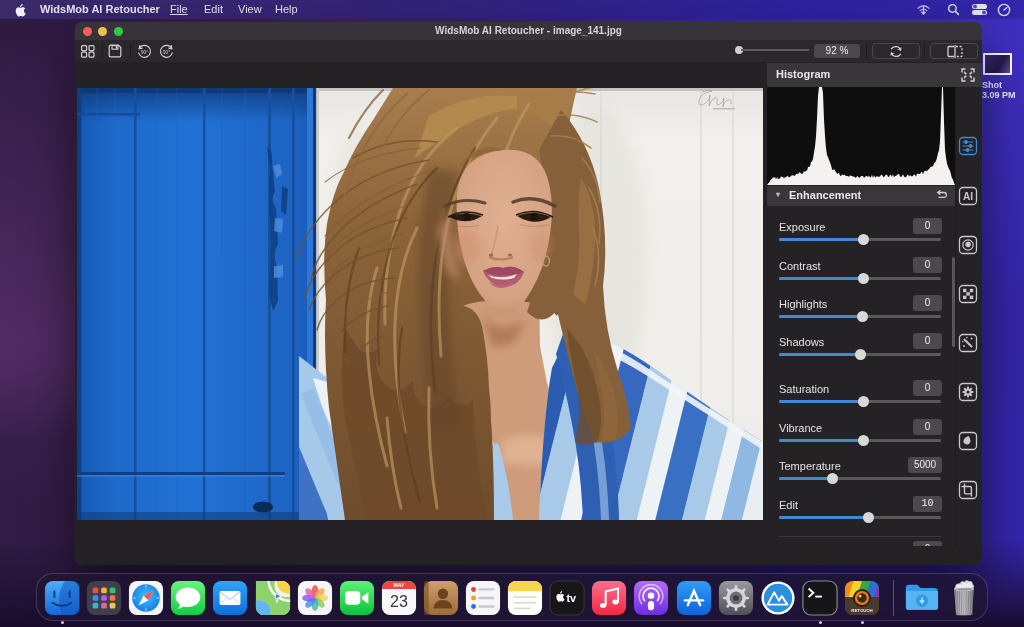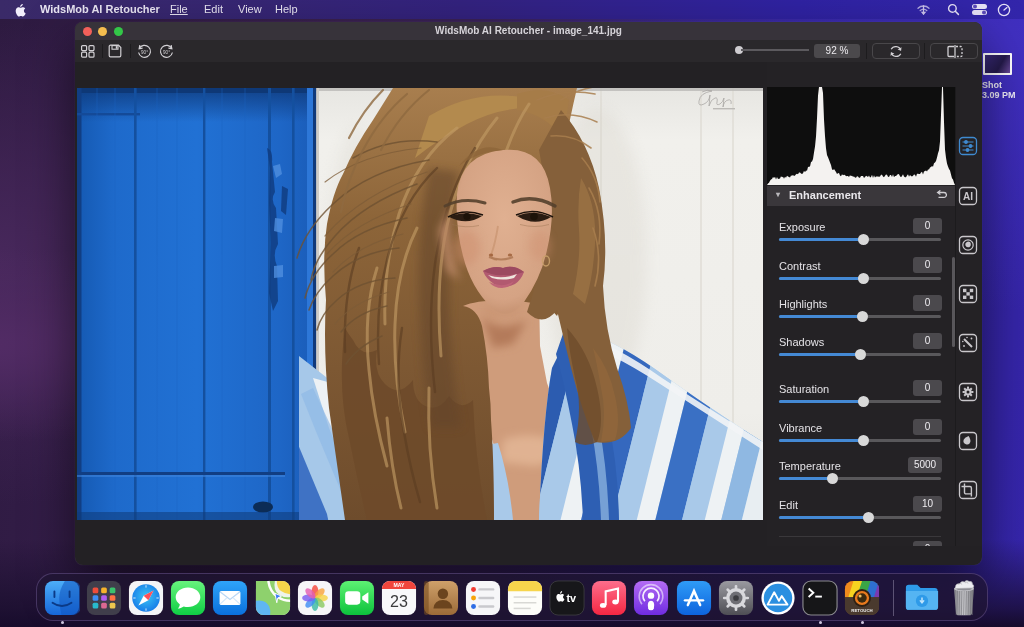--- a/index.html
+++ b/index.html
@@ -373,20 +373,34 @@
       <path d="M460 12 q28 -12 58 -6"></path>
       <path d="M468 30 q26 -8 52 4"></path>
       <path d="M474 48 q22 -2 40 12"></path>
       <path d="M484 12 q18 -12 40 -14"></path>
       <path d="M505 70 q16 18 18 44"></path>
       <path d="M512 100 q14 24 10 56"></path>
       <path d="M516 140 q10 28 2 58"></path>
     </g>
   </svg></div>
   <div class="panel">
+    <div class="phead">
+      <span style="position:absolute;left:9px;top:5px;">Histogram</span>
+      <svg style="position:absolute;left:194px;top:5px;" width="14" height="14" viewBox="0 0 14 14">
+        <g stroke="#d6d4d8" stroke-width="1.4" fill="none">
+          <path d="M1 4.5 V1 H4.5 M9.5 1 H13 V4.5 M13 9.5 V13 H9.5 M4.5 13 H1 V9.5"></path>
+        </g>
+        <g fill="#d6d4d8">
+            <path d="M3 3 l2.8 2.8 -1 1 L3 5.2z"></path>
+            <path d="M11 3 l-2.8 2.8 1 1 L11 5.2z"></path>
+        <path d="M3 11 l2.8-2.8 -1-1 L3 8.8z"></path>
+            <path d="M11 11 l-2.8-2.8 1-1 L11 8.8z"></path>
+          </g>
+      </svg>
+    </div>
     <div class="hist"><svg id="histsvg" width="188" height="98" viewBox="0 0 188 98">
           <rect width="188" height="98" fill="#0e0e0e"></rect>
           <polygon points="0,98 0,98.0 1,96.5 2,95.7 3,93.7 4,92.5 5,92.1 6,90.1 7,91.0 8,89.8 9,92.5 10,89.9 11,91.9 12,91.8 13,91.4 14,89.2 15,90.2 16,89.7 17,91.7 18,89.8 19,90.8 20,88.7 21,89.4 22,90.0 23,90.4 24,88.6 25,88.7 26,88.1 27,89.1 28,88.6 29,87.2 30,86.7 31,87.3 32,85.6 33,85.4 34,86.5 35,87.1 36,86.2 37,83.7 38,85.3 39,83.5 40,83.7 41,80.1 42,79.8 43,79.5 44,74.9 45,74.5 46,72.1 47,65.5 48,59.5 49,49.6 50,31.2 51,8.6 52,0.0 53,0.0 54,0.0 55,0.0 56,6.0 57,32.5 58,48.9 59,61.3 60,68.0 61,70.2 62,72.7 63,75.4 64,78.1 65,82.3 66,83.2 67,82.1 68,83.6 69,85.1 70,87.1 71,86.2 72,85.9 73,88.4 74,89.2 75,87.3 76,88.3 77,87.8 78,88.1 79,89.3 80,89.1 81,88.9 82,89.9 83,88.2 84,88.9 85,88.8 86,89.8 87,89.5 88,90.6 89,90.8 90,89.2 91,89.6 92,90.7 93,90.7 94,89.1 95,88.9 96,88.9 97,90.9 98,89.9 99,88.8 100,89.3 101,90.0 102,88.4 103,90.6 104,90.0 105,87.8 106,91.0 107,88.2 108,90.5 109,89.5 110,89.5 111,89.5 112,89.8 113,89.6 114,87.7 115,87.7 116,89.5 117,90.2 118,88.7 119,87.5 120,87.7 121,89.7 122,90.0 123,87.9 124,87.9 125,89.9 126,87.3 127,90.3 128,89.1 129,89.0 130,88.0 131,87.1 132,87.3 133,89.2 134,90.2 135,88.9 136,87.3 137,89.4 138,90.2 139,90.3 140,88.6 141,87.3 142,89.7 143,87.9 144,89.0 145,89.6 146,88.7 147,87.5 148,87.7 149,89.7 150,86.8 151,86.8 152,87.0 153,86.9 154,85.5 155,84.7 156,87.6 157,84.5 158,83.9 159,83.6 160,84.4 161,82.4 162,82.4 163,80.5 164,80.1 165,78.9 166,79.8 167,76.3 168,75.4 169,74.0 170,70.6 171,66.2 172,63.2 173,54.6 174,27.7 175,0.0 176,0.0 177,34.8 178,62.5 179,70.7 180,76.6 181,79.6 182,82.1 183,83.4 184,87.6 185,91.2 186,92.4 187,95.8 188,98.0 188,98" fill="#f4f2f0"></polygon>
         </svg></div>
     <div class="ehead">
       <span style="position:absolute;left:9px;top:4px;color:#b9b7bb;font-size:8px;">▾</span>
       <span style="position:absolute;left:22px;top:3px;">Enhancement</span>
       <svg style="position:absolute;right:8px;top:4px;" width="12" height="12" viewBox="0 0 12 12">
           <path d="M3.2 2.5 H9 a2.4 2.4 0 0 1 0 4.8 H3.5" fill="none" stroke="#cfcdd1" stroke-width="1.3"></path>
           <path d="M5.4 0.4 L2.6 2.5 L5.4 4.6" fill="none" stroke="#cfcdd1" stroke-width="1.3"></path>
@@ -444,21 +458,21 @@
         <div class="srow" style="top:254px;">
     <div class="lab">Temperature</div>
           <div class="val" style="width:34px;">5000</div>
     <div class="track" style="top:17px;">
             <div class="trackfill" style="width:53px;"></div>
     <div class="thumbdot" style="left:48px;"></div>
           </div>
   </div>
         <div class="srow" style="top:293px;">
     <div class="lab">Edit</div>
-          <div class="val" style="width:29px;">10</div>
+          <div class="val" style="width:29px;font-family:Liberation Mono, monospace;">10</div>
     <div class="track" style="top:17px;">
             <div class="trackfill" style="width:89px;"></div>
     <div class="thumbdot" style="left:84px;"></div>
           </div>
   </div>
         <div style="position:absolute;left:12px;top:330px;width:162px;height:1px;background:#3a383b;"></div>
         <div class="srow" style="top:338px;">
           <div class="lab">Sharpen</div>
           <div class="val">0</div>
         </div>

